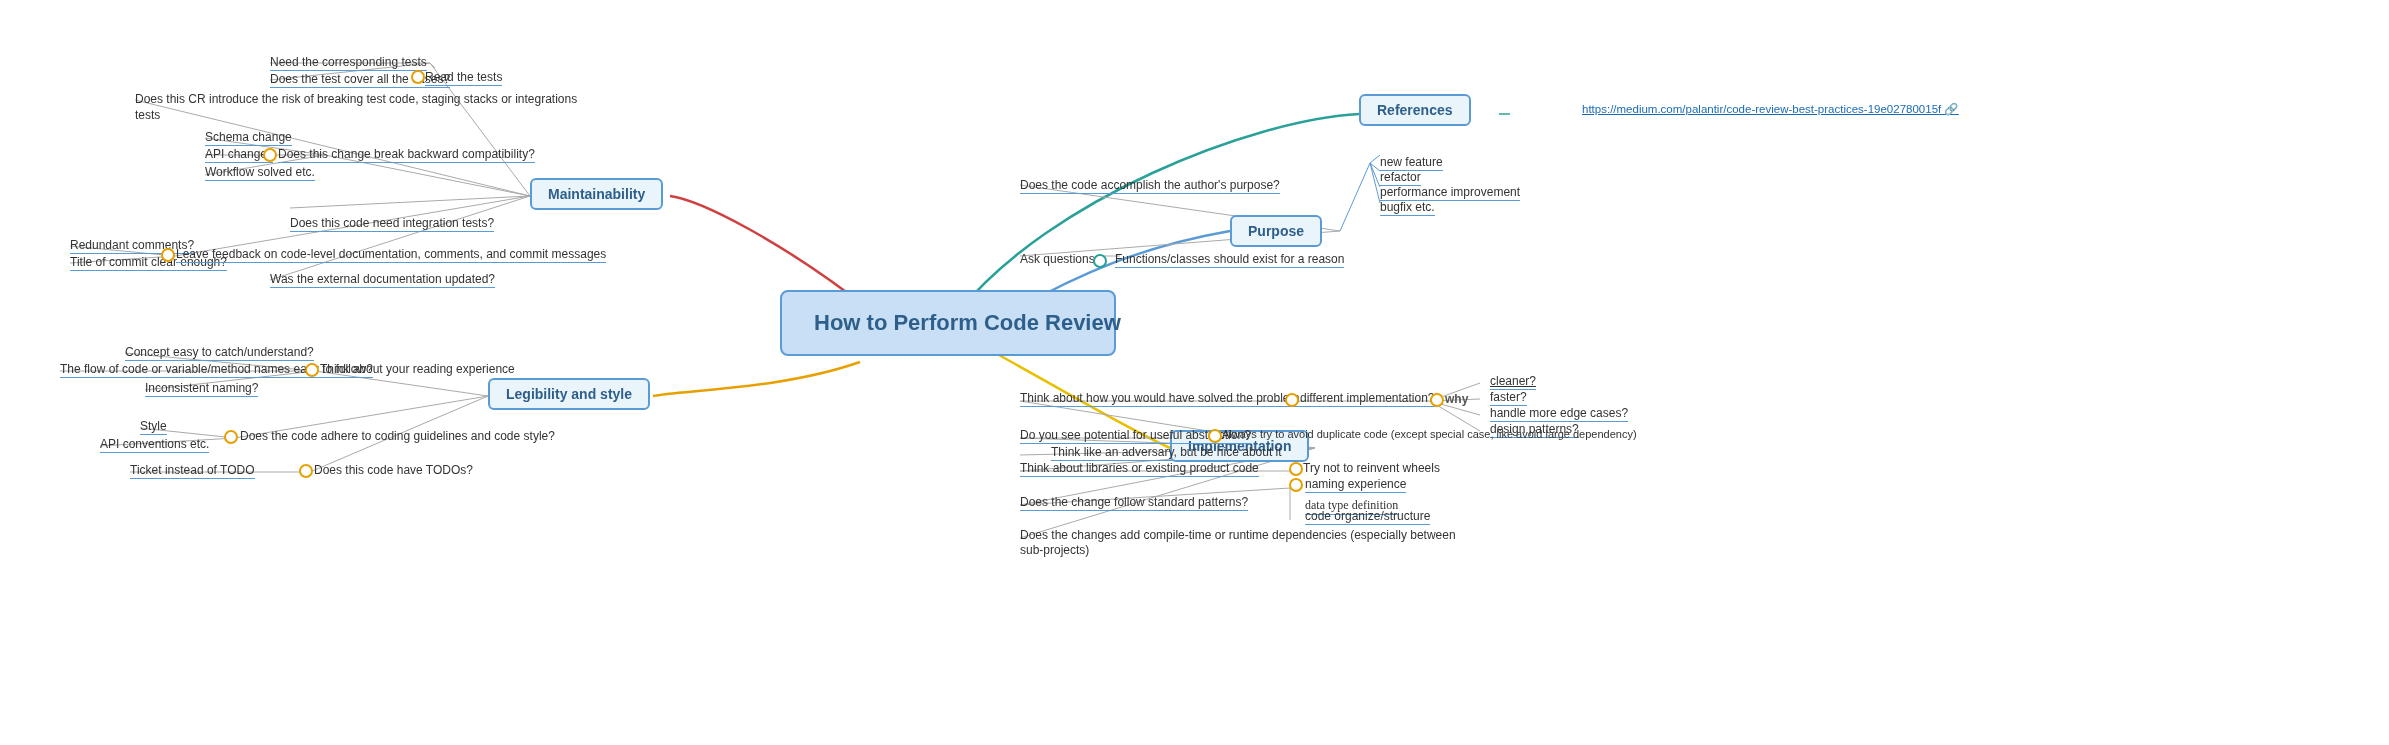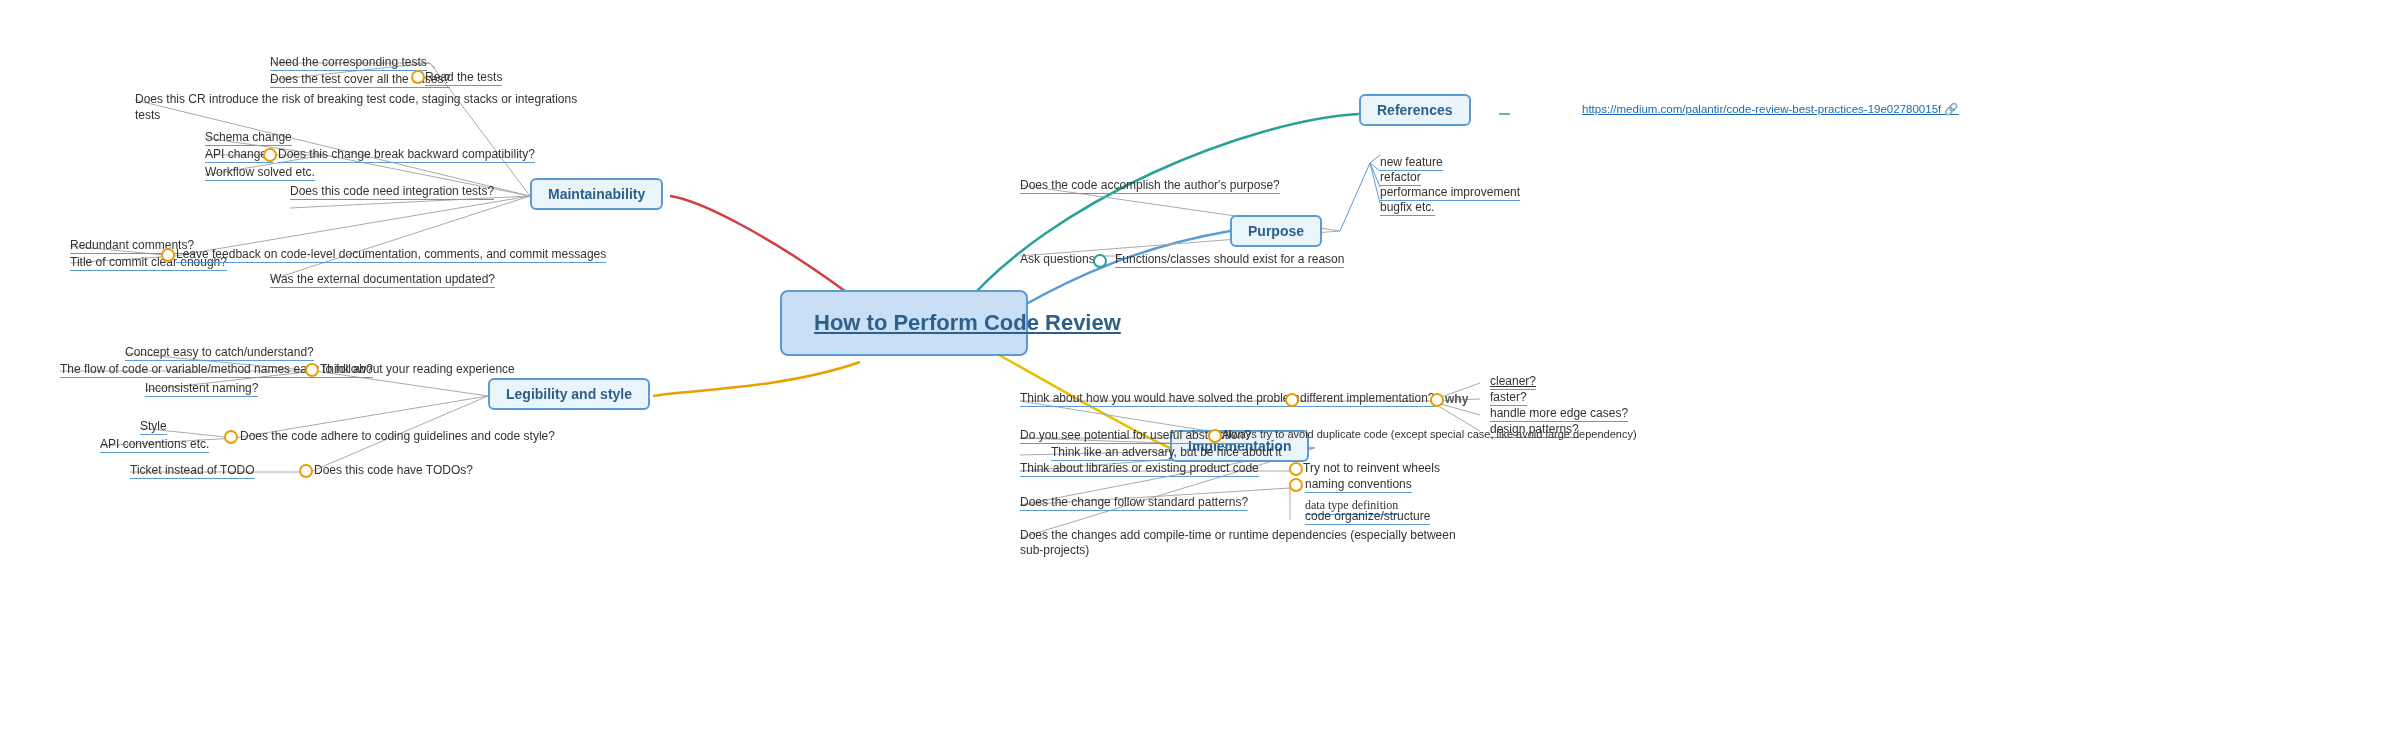--- a/index.html
+++ b/index.html
@@ -133,21 +133,21 @@
   <line x1="205" y1="138" x2="325" y2="155" stroke="#aaa" stroke-width="1"></line>
   <line x1="205" y1="155" x2="325" y2="155" stroke="#aaa" stroke-width="1"></line>
   <line x1="205" y1="175" x2="325" y2="155" stroke="#aaa" stroke-width="1"></line>
   <line x1="530" y1="196" x2="290" y2="208" stroke="#aaa" stroke-width="1"></line>
   <line x1="530" y1="196" x2="175" y2="256" stroke="#aaa" stroke-width="1"></line>
   <line x1="175" y1="256" x2="70" y2="246" stroke="#aaa" stroke-width="1"></line>
   <line x1="175" y1="256" x2="70" y2="263" stroke="#aaa" stroke-width="1"></line>
   <line x1="530" y1="196" x2="270" y2="280" stroke="#aaa" stroke-width="1"></line>
 </svg>
 
-<div class="node node-central" style="left:780px; top:290px; width:248px; text-align:left;text-decoration:underline;">How to Perform Code Review</div>
+<div class="node node-central" style="left:780px; top:290px; width:336px; text-align:left;">How to Perform Code Review</div>
 
 <div class="node node-branch" style="left:1359px; top:94px;">References</div>
 
 <div class="node node-branch" style="left:1230px; top:215px;">Purpose</div>
 
 <div class="node node-branch" style="left:1170px; top:430px;">Implementation</div>
 
 <div class="node node-branch" style="left:488px; top:378px;">Legibility and style</div>
 
 <div class="node node-branch" style="left:530px; top:178px;">Maintainability</div>
@@ -178,42 +178,42 @@
 <div class="node node-leaf" style="left:1222px; top:428px; font-size:11px;">Always try to avoid duplicate code (except special case, like avoid large dependency)</div>
 
 <div class="node node-leaf line-underline" style="left:1020px; top:445px;margin-left:31px;">Think like an adversary, but be nice about it</div>
 
 <div class="node node-leaf line-underline" style="left:1020px; top:461px;">Think about libraries or existing product code</div>
 <span class="circle-icon" style="position:absolute;left:1286px;top:462px;"></span>
 <div class="node node-leaf" style="left:1303px; top:461px;">Try not to reinvent wheels</div>
 
 <div class="node node-leaf line-underline" style="left:1020px; top:495px;">Does the change follow standard patterns?</div>
 <span class="circle-icon" style="position:absolute;left:1286px;top:478px;"></span>
-<div class="node node-leaf line-underline" style="left:1305px; top:477px;">naming conventions</div>
+<div class="node node-leaf line-underline" style="left:1305px; top:477px;">naming experience</div>
 <div class="node node-leaf line-underline" style="left:1305px; top:498px;font-family:Liberation Serif, serif;">data type definition</div>
 <div class="node node-leaf line-underline" style="left:1305px; top:509px;">code organize/structure</div>
 
 <div class="node node-leaf" style="left:1020px; top:528px;">Does the changes add compile-time or runtime dependencies (especially between</div>
 <div class="node node-leaf" style="left:1020px; top:543px;">sub-projects)</div>
 
 <div class="node node-leaf line-underline" style="left:270px; top:55px;">Need the corresponding tests</div>
 <div class="node node-leaf line-underline" style="left:270px; top:72px;">Does the test cover all the cases?</div>
 <span class="circle-icon" style="position:absolute;left:408px;top:70px;"></span>
 <div class="node node-leaf line-underline" style="left:425px; top:70px;">Read the tests</div>
 
 <div class="node node-leaf" style="left:135px; top:92px;">Does this CR introduce the risk of breaking test code, staging stacks or integrations</div>
 <div class="node node-leaf" style="left:135px; top:108px;">tests</div>
 
 <div class="node node-leaf line-underline" style="left:205px; top:130px;">Schema change</div>
 <div class="node node-leaf line-underline" style="left:205px; top:147px;">API changes</div>
 <span class="circle-icon" style="position:absolute;left:260px;top:148px;"></span>
 <div class="node node-leaf line-underline" style="left:278px; top:147px;">Does this change break backward compatibility?</div>
 <div class="node node-leaf line-underline" style="left:205px; top:165px;">Workflow solved etc.</div>
 
-<div class="node node-leaf line-underline" style="left:290px; top:184px;text-align:right;">Does this code need integration tests?</div>
+<div class="node node-leaf line-underline" style="left:290px; top:216px;text-align:right;">Does this code need integration tests?</div>
 
 <div class="node node-leaf line-underline" style="left:70px; top:238px;">Redundant comments?</div>
 <div class="node node-leaf line-underline" style="left:70px; top:255px;">Title of commit clear enough?</div>
 <span class="circle-icon" style="position:absolute;left:158px;top:248px;"></span>
 <div class="node node-leaf line-underline" style="left:176px; top:247px;">Leave feedback on code-level documentation, comments, and commit messages</div>
 <div class="node node-leaf line-underline" style="left:270px; top:272px;">Was the external documentation updated?</div>
 
 <div class="node node-leaf line-underline" style="left:125px; top:345px;">Concept easy to catch/understand?</div>
 <div class="node node-leaf line-underline" style="left:60px; top:362px;">The flow of code or variable/method names easy to follow?</div>
 <span class="circle-icon" style="position:absolute;left:302px;top:363px;"></span>

